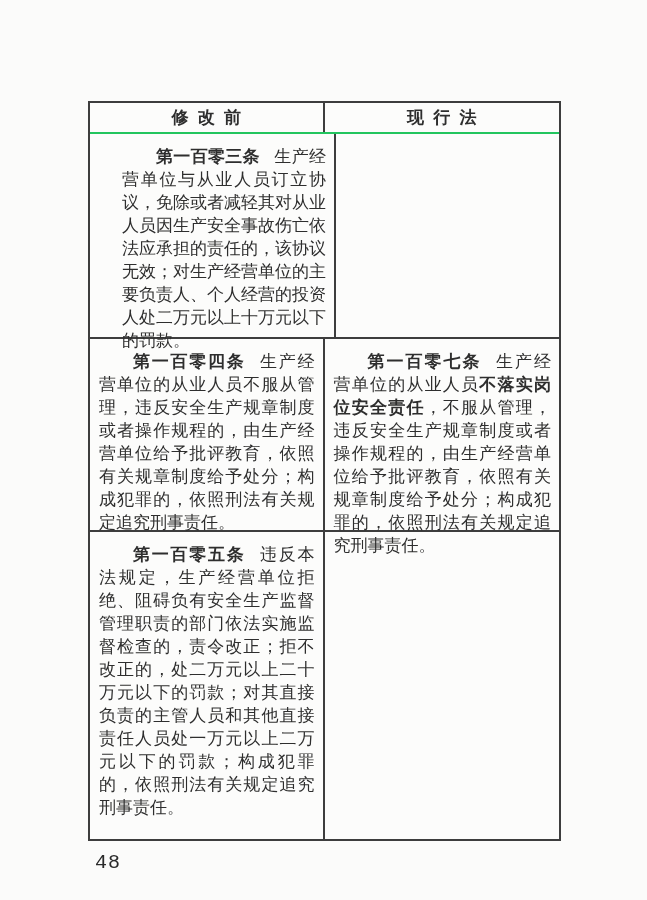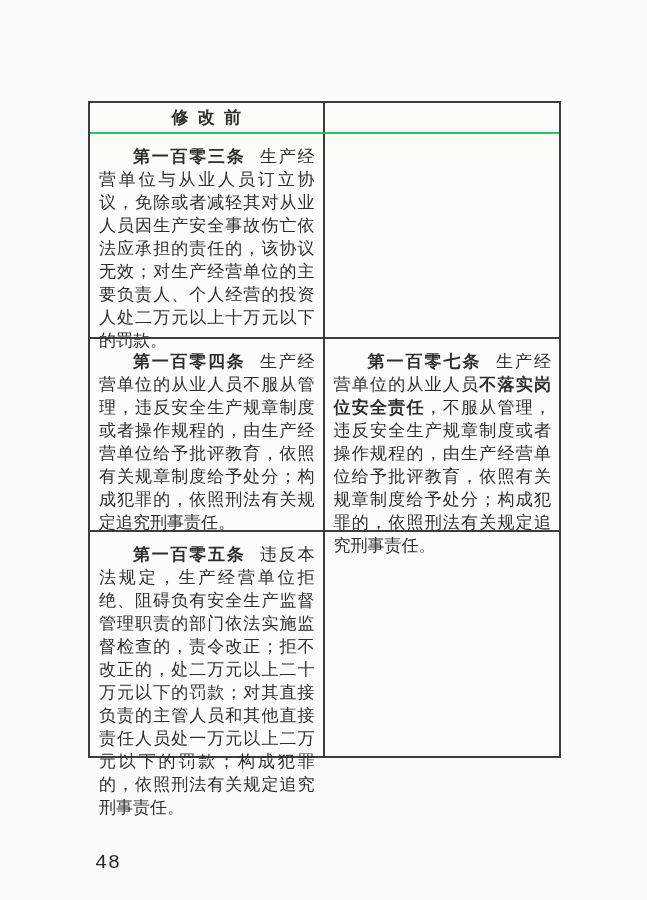--- a/index.html
+++ b/index.html
@@ -33,23 +33,23 @@
     justify-content: center;
     font-weight: bold;
     font-size: 17px;
     letter-spacing: 0.55em;
     text-indent: 0.55em; 
   }
   .th:first-child { border-right: 2px solid #3d3d3d; }
   .trow {
     display: flex;
   }
-  .trow.r1 { height: 205px; border-bottom: 2px solid #3d3d3d; }
+  .trow.r1 { height: 205px; border-bottom: 2px solid #3d3d3d; padding-left: 23px; }
   .trow.r2 { height: 193px; border-bottom: 2px solid #3d3d3d; }
-  .trow.r3 { height: 224px; }
+  .trow.r3 { height: 307px; }
   .td {
     width: 50%;
     padding: 11px 8px 0 9px;
     font-size: 17px;
     line-height: 23px;
   }
   .td:first-child { border-right: 2px solid #3d3d3d; }
   .td p {
     text-indent: 2em;
     text-align: justify;
@@ -70,20 +70,21 @@
 </style>
 </head>
 <body>
 
 <div class="page">
 
   <div class="comparison-table">
 
     <div class="thead">
       <div class="th">修改前</div>
+      <div class="th">现行法</div>
     </div>
 
     <div class="trow r1">
       <div class="td">
         <p>
           <span class="article">第一百零三条</span><span>生产经营单位与从业人员订立协议，免除或者减轻其对从业人员因生产安全事故伤亡依法应承担的责任的，该协议无效；对生产经营单位的主要负责人、个人经营的投资人处二万元以上十万元以下的罚款。</span>
         </p>
       </div>
     </div>
 

